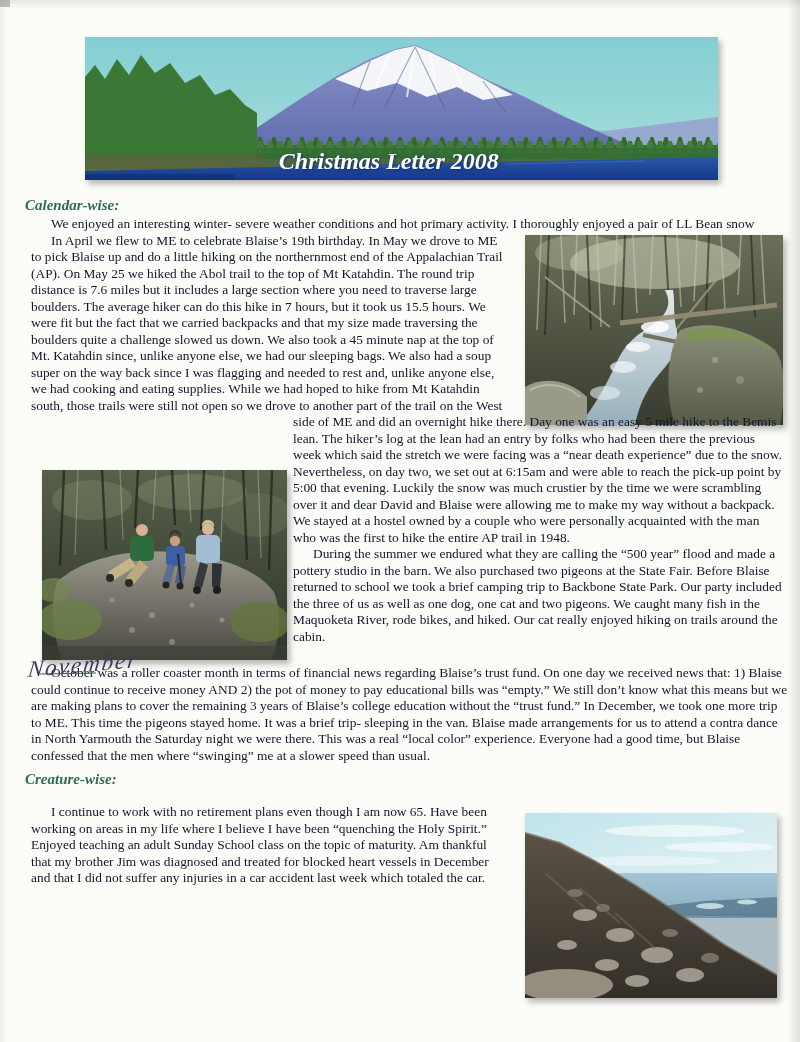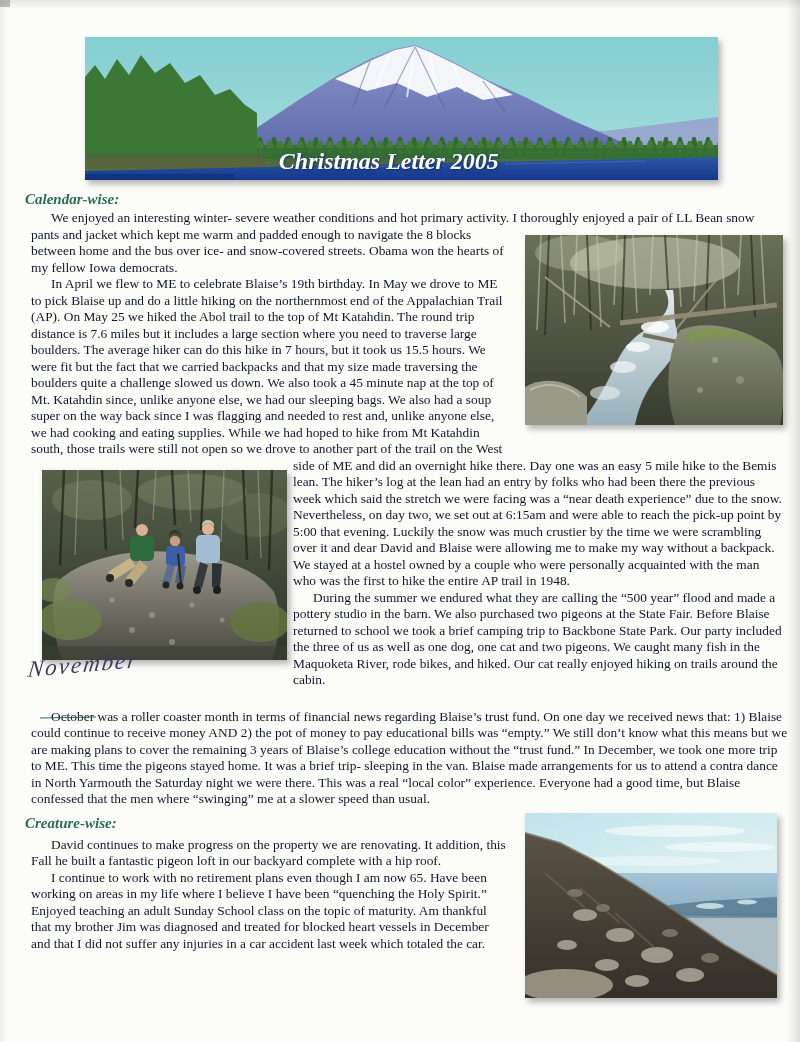--- a/index.html
+++ b/index.html
@@ -18,24 +18,24 @@
   .photo svg{display:block;}
   #header-photo{left:85px;top:37px;width:633px;height:143px;}
   #stream-photo{left:525px;top:235px;width:258px;height:190px;}
   #people-photo{left:42px;top:470px;width:245px;height:190px;}
   #slope-photo{left:525px;top:813px;width:252px;height:185px;}
 
   .banner-title{position:absolute;left:48%;bottom:5px;transform:translateX(-50%);
       white-space:nowrap;font-style:italic;font-weight:bold;font-size:24px;color:#ffffff;
       text-shadow:1px 1px 2px rgba(15,40,95,.75),0 0 7px rgba(25,55,120,.45);}
 
-  .textflow{position:absolute;left:0;top:184px;width:800px;padding:6px 12px 0 31px;box-sizing:border-box;}
+  .textflow{position:absolute;left:0;top:184px;width:800px;padding:12px 12px 0 31px;box-sizing:border-box;}
   .heading{font-style:italic;font-weight:600;font-size:15px;line-height:18px;color:#2d6b56;
            margin:0 0 2px -6px;}
-  .heading2{margin-top:6px;margin-bottom:5px;}
+  .heading2{margin-top:6px;margin-bottom:16px;}
   .p{font-size:13.4px;line-height:16.5px;color:#0f172a;margin:0;text-align:left;}
   .indent{text-indent:20px;}
   .narrow{width:478px;}
   .shifted{margin-left:262px;width:492px;}
   .gap-top{margin-top:20px;}
   .strike{position:relative;}
   .strike::after{content:"";position:absolute;left:-11px;right:-2px;top:54%;height:1.4px;
                  background:#2d6b56;transform:rotate(-1deg);}
   .handwriting{position:absolute;left:28px;top:652px;font-style:italic;font-size:23px;
       color:#3f3a5e;letter-spacing:2px;transform:rotate(-5deg) skewX(-12deg);white-space:nowrap;}
@@ -76,21 +76,21 @@
       <rect x="0" y="100" width="633" height="20" fill="url(#trees)"></rect>
       <rect x="0" y="108" width="633" height="32" fill="#356f33"></rect>
       <rect x="0" y="104" width="633" height="12" fill="url(#trees2)"></rect>
       <polygon points="0,143 0,40 10,28 20,42 32,22 44,38 56,18 70,36 85,26 100,46 115,38 130,58 145,52 160,68 172,76 172,143" fill="#3b7836"></polygon>
       <rect x="0" y="122" width="633" height="11" fill="#6e6b48" opacity="0.45"></rect>
       <rect x="0" y="116" width="180" height="16" fill="#5e5a3e" opacity="0.5"></rect>
       <polygon points="0,134 633,120 633,143 0,143" fill="url(#waterG)"></polygon>
       <rect x="0" y="137" width="150" height="6" fill="#0f2f73" opacity="0.6"></rect>
       <path d="M200,132 L330,129 M420,127 L560,124" stroke="#4a76c4" stroke-width="1" opacity="0.6" fill="none"></path>
     </svg>
-    <div class="banner-title">Christmas Letter 2005</div>
+    <div class="banner-title">Christmas Letter 2008</div>
   </div>
 
   <div class="photo" id="stream-photo">
     <svg width="258" height="190" viewBox="0 0 258 190">
       <defs>
         <linearGradient id="fbgG" x1="0" y1="0" x2="0" y2="1">
           <stop offset="0" stop-color="#6a6f58"></stop>
             <stop offset="1" stop-color="#383c2f"></stop>
         </linearGradient>
         <linearGradient id="streamG" x1="0" y1="0" x2="0" y2="1">
@@ -268,27 +268,25 @@
           <ellipse cx="185" cy="145" rx="9" ry="5"></ellipse>
       </g>
       <ellipse cx="40" cy="172" rx="48" ry="16" fill="#a69f8f" opacity="0.85"></ellipse>
       <path d="M20,60 L60,95 M55,75 L95,110 M90,100 L130,135" stroke="#6e6758" stroke-width="2" opacity="0.6" fill="none"></path>
     </svg>
   </div>
 
   <div class="textflow">
     <div class="heading">Calendar-wise:</div>
     <p class="p indent">We enjoyed an interesting winter- severe weather conditions and hot primary activity.  I thoroughly enjoyed a pair of LL Bean snow</p>
-    <p class="p narrow">pants and jacket which kept me warm and padded enough to navigate the 8 blocks between home and the bus over ice- and snow-covered streets.  Obama won the hearts of my fellow Iowa democrats.</p>
     <p class="p narrow indent">In April we flew to ME to celebrate Blaise’s 19th birthday.  In May we drove to ME to pick Blaise up and do a little hiking on the northernmost end of the Appalachian Trail (AP).  On May 25 we hiked the Abol trail to the top of Mt Katahdin.  The round trip distance is 7.6 miles but it includes a large section where you need to traverse large boulders.  The average hiker can do this hike in 7 hours, but it took us 15.5 hours.  We were fit but the fact that we carried backpacks and that my size made traversing the boulders quite a challenge slowed us down.  We also took a 45 minute nap at the top of Mt. Katahdin since, unlike anyone else, we had our sleeping bags.  We also had a soup super on the way back since I was flagging and needed to rest and, unlike anyone else, we had cooking and eating supplies.  While we had hoped to hike from Mt Katahdin south, those trails were still not open so we drove to another part of the trail on the West</p>
     <p class="p shifted">side of ME and did an overnight hike there.  Day one was an easy 5 mile hike to the Bemis lean.  The hiker’s log at the lean had an entry by folks who had been there the previous week which said the stretch we were facing was a “near death experience” due to the snow.  Nevertheless, on day two, we set out at 6:15am and were able to reach the pick-up point by 5:00 that evening.  Luckily the snow was much crustier by the time we were scrambling over it and dear David and Blaise were allowing me to make my way without a backpack.  We stayed at a hostel owned by a couple who were personally acquainted with the man who was the first to hike the entire AP trail in 1948.</p>
     <p class="p shifted indent">During the summer we endured what they are calling the “500 year” flood and made a pottery studio in the barn.  We also purchased two pigeons at the State Fair.  Before Blaise returned to school we took a brief camping trip to Backbone State Park.  Our party included the three of us as well as one dog, one cat and two pigeons.  We caught many fish in the Maquoketa River, rode bikes, and hiked.  Our cat really enjoyed hiking on trails around the cabin.</p>
     <p class="p indent gap-top"><span class="strike">October</span><span> was a roller coaster month in terms of financial news regarding Blaise’s trust fund.  On one day we received news that: 1) Blaise could continue to receive money AND 2) the pot of money to pay educational bills was “empty.”  We still don’t know what this means but we are making plans to cover the remaining 3 years of Blaise’s college education without the “trust fund.”  In December, we took one more trip to ME.  This time the pigeons stayed home.  It was a brief trip- sleeping in the van.  Blaise made arrangements for us to attend a contra dance in North Yarmouth the Saturday night we were there.  This was a real “local color” experience.  Everyone had a good time, but Blaise confessed that the men where “swinging” me at a slower speed than usual.</span></p>
     <div class="heading heading2">Creature-wise:</div>
-    <p class="p narrow indent">David continues to make progress on the property we are renovating. It addition, this Fall he built a fantastic pigeon loft in our backyard complete with a hip roof.</p>
     <p class="p narrow indent">I continue to work with no retirement plans even though I am now 65.  Have been working on areas in my life where I believe I have been “quenching the Holy Spirit.”  Enjoyed teaching an adult Sunday School class on the topic of maturity.  Am thankful that my brother Jim was diagnosed and treated for blocked heart vessels in December and that I did not suffer any injuries in a car accident last week which totaled the car.</p>
   </div>
 
   <div class="handwriting">November</div>
 
   <div class="scan-top"></div>
   <div class="scan-right"></div>
   <div class="scan-left"></div>
   <div class="scan-corner"></div>
 </div>

